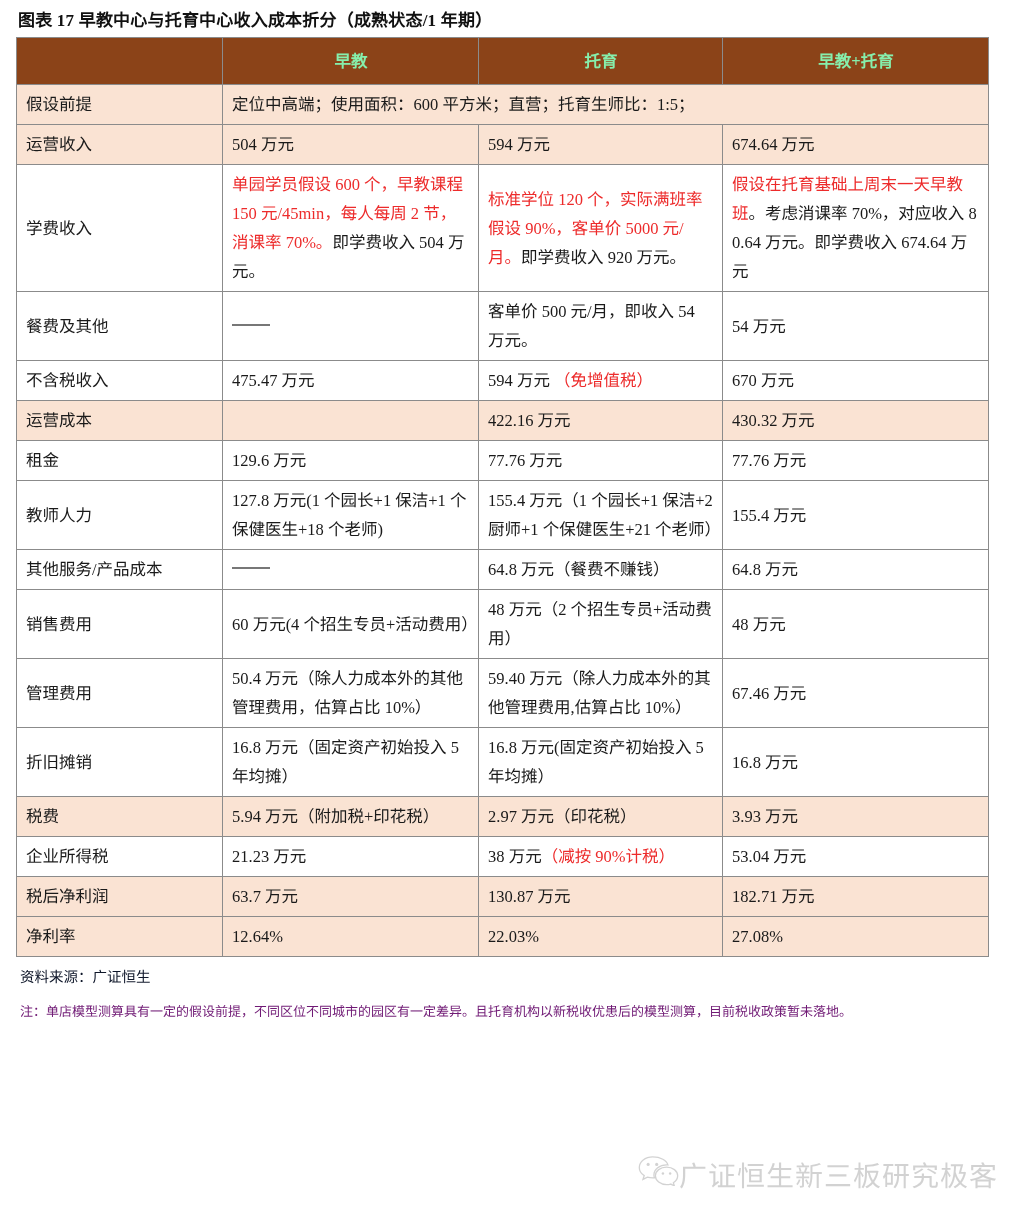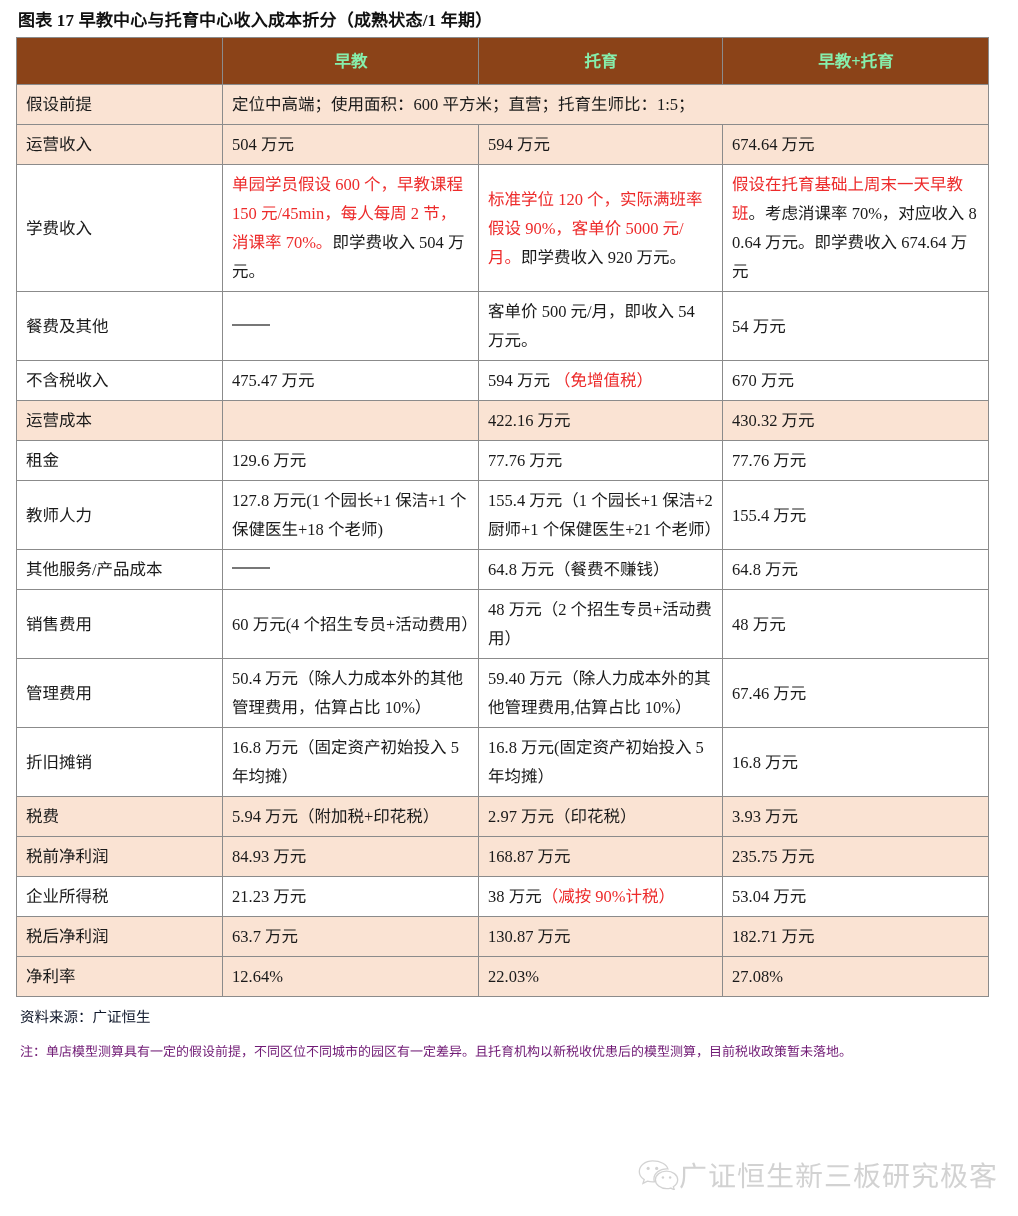--- a/index.html
+++ b/index.html
@@ -97,21 +97,20 @@
     line-height: 30px;
     width: 982px;
   }
 
   
   .watermark {
     position: absolute;
     right: 20px;
     bottom: 22px;
     display: flex;
-    align-items: center;
     opacity: 0.38;
     pointer-events: none;
   }
   .watermark .wm-text {
     font-family: "Liberation Sans", sans-serif;
     font-size: 28px;
     color: #8c8c8c;
     letter-spacing: 1px;
     white-space: nowrap;
   }
@@ -209,26 +208,20 @@
           <td>16.8 万元（固定资产初始投入 5 年均摊）</td>
           <td>16.8 万元(固定资产初始投入 5 年均摊）</td>
           <td>16.8 万元</td>
         </tr>
         <tr class="shaded">
           <td class="label">税费</td>
           <td>5.94 万元（附加税+印花税）</td>
           <td>2.97 万元（印花税）</td>
           <td>3.93 万元</td>
         </tr>
-        <tr class="shaded">
-          <td class="label">税前净利润</td>
-          <td>84.93 万元</td>
-          <td>168.87 万元</td>
-          <td>235.75 万元</td>
-        </tr>
         <tr class="plain">
           <td class="label">企业所得税</td>
           <td><span>21.23 万元</span></td>
           <td><span>38 万元</span><span class="em">（减按 90%计税）</span></td>
           <td><span>53.04 万元</span></td>
         </tr>
         <tr class="shaded">
           <td class="label">税后净利润</td>
           <td>63.7 万元</td>
           <td>130.87 万元</td>

